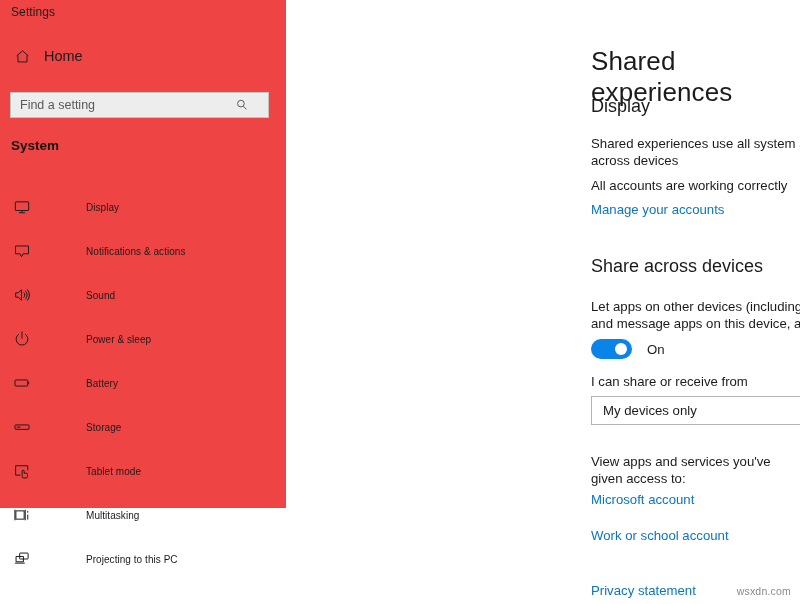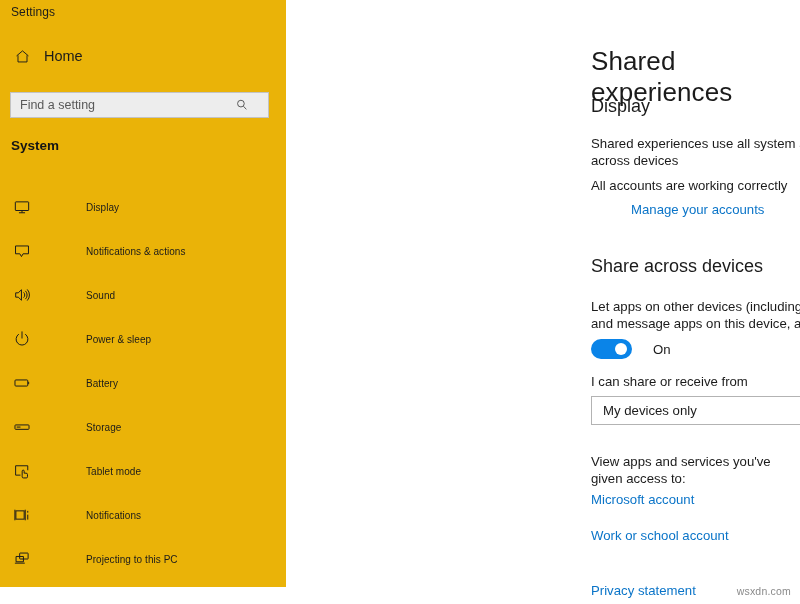--- a/index.html
+++ b/index.html
@@ -21,22 +21,22 @@
     position: relative;
     width: 800px;
     height: 604px;
     display: flex;
     background: #ffffff;
   }
 
   
   .sidebar {
     width: 286px;
-    height: 587px;
-    background: #eab308;
+    height: 508px;
+    background: #ef4444;
     position: relative;
     flex: 0 0 286px;
   }
 
   .app-title {
     position: absolute;
     left: 11px;
     top: 5px;
     font-size: 12px;
     color: #1b1b1b;
@@ -173,21 +173,21 @@
     color: #0a74c8;
     text-decoration: none;
     cursor: pointer;
   }
 
   .abs { position: absolute; }
 
   #accounts-heading   { left: 305px; top: 96px; }
   #accounts-desc      { left: 305px; top: 135px; width: 415px; }
   #accounts-status    { left: 305px; top: 177px; }
-  #manage-accounts    { left: 305px; top: 202px; margin-left: 40px; }
+  #manage-accounts    { left: 305px; top: 202px; }
 
   #share-heading      { left: 305px; top: 256px; text-align: right; }
   #share-desc         { left: 305px; top: 298px; width: 420px; }
 
   .toggle-row {
     position: absolute;
     left: 305px;
     top: 339px;
     display: flex;
     align-items: center;
@@ -204,21 +204,21 @@
   .toggle .knob {
     position: absolute;
     width: 12px;
     height: 12px;
     border-radius: 50%;
     background: #ffffff;
     top: 4px;
     right: 5px;
   }
   .toggle-label {
-    margin-left: 21px;
+    margin-left: 15px;
     font-size: 13.2px;
     color: #1b1b1b;
   }
 
   #share-from-label { left: 305px; top: 373px; }
 
   .dropdown {
     position: absolute;
     left: 305px;
     top: 396px;
@@ -362,21 +362,21 @@
       <div class="nav-item">
         <span class="nav-icon">
           <svg class="ico" width="18" height="18" viewBox="0 0 20 20" fill="none" stroke="#1b1b1b" stroke-width="1.1">
             <rect x="3.2" y="5.4" width="9.2" height="9.2"></rect>
             <path d="M2.1 4.1 V15.9"></path>
             <path d="M13.6 4.1 V15.9"></path>
             <path d="M16.4 5.4 V7.4"></path>
             <path d="M16.4 9.6 V15.1"></path>
           </svg>
         </span>
-        <span class="nav-label">Notifications</span>
+        <span class="nav-label">Multitasking</span>
       </div>
 
       <div class="nav-item">
         <span class="nav-icon">
           <svg class="ico" width="18" height="18" viewBox="0 0 20 20" fill="none" stroke="#1b1b1b" stroke-width="1.1">
             <rect x="7.4" y="3.4" width="9.4" height="6.6" rx="0.5"></rect>
             <path d="M3.4 7.2 H11.6 V13.1 H3.4 Z"></path>
             <path d="M2.1 14.6 H13.1"></path>
           </svg>
         </span>

